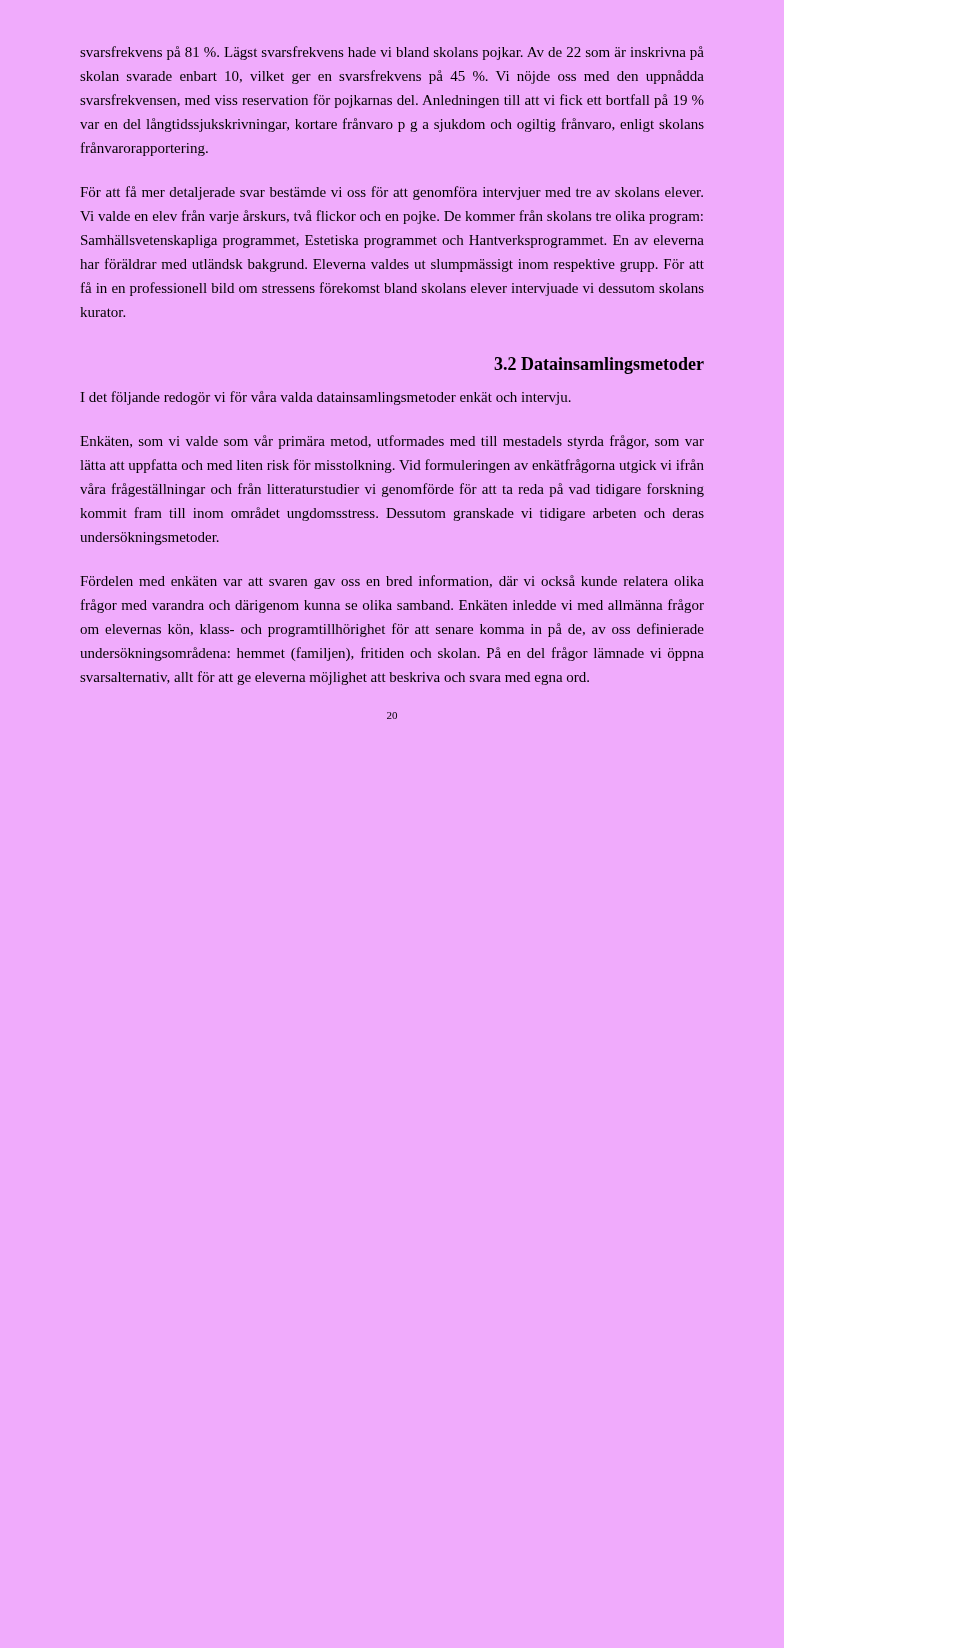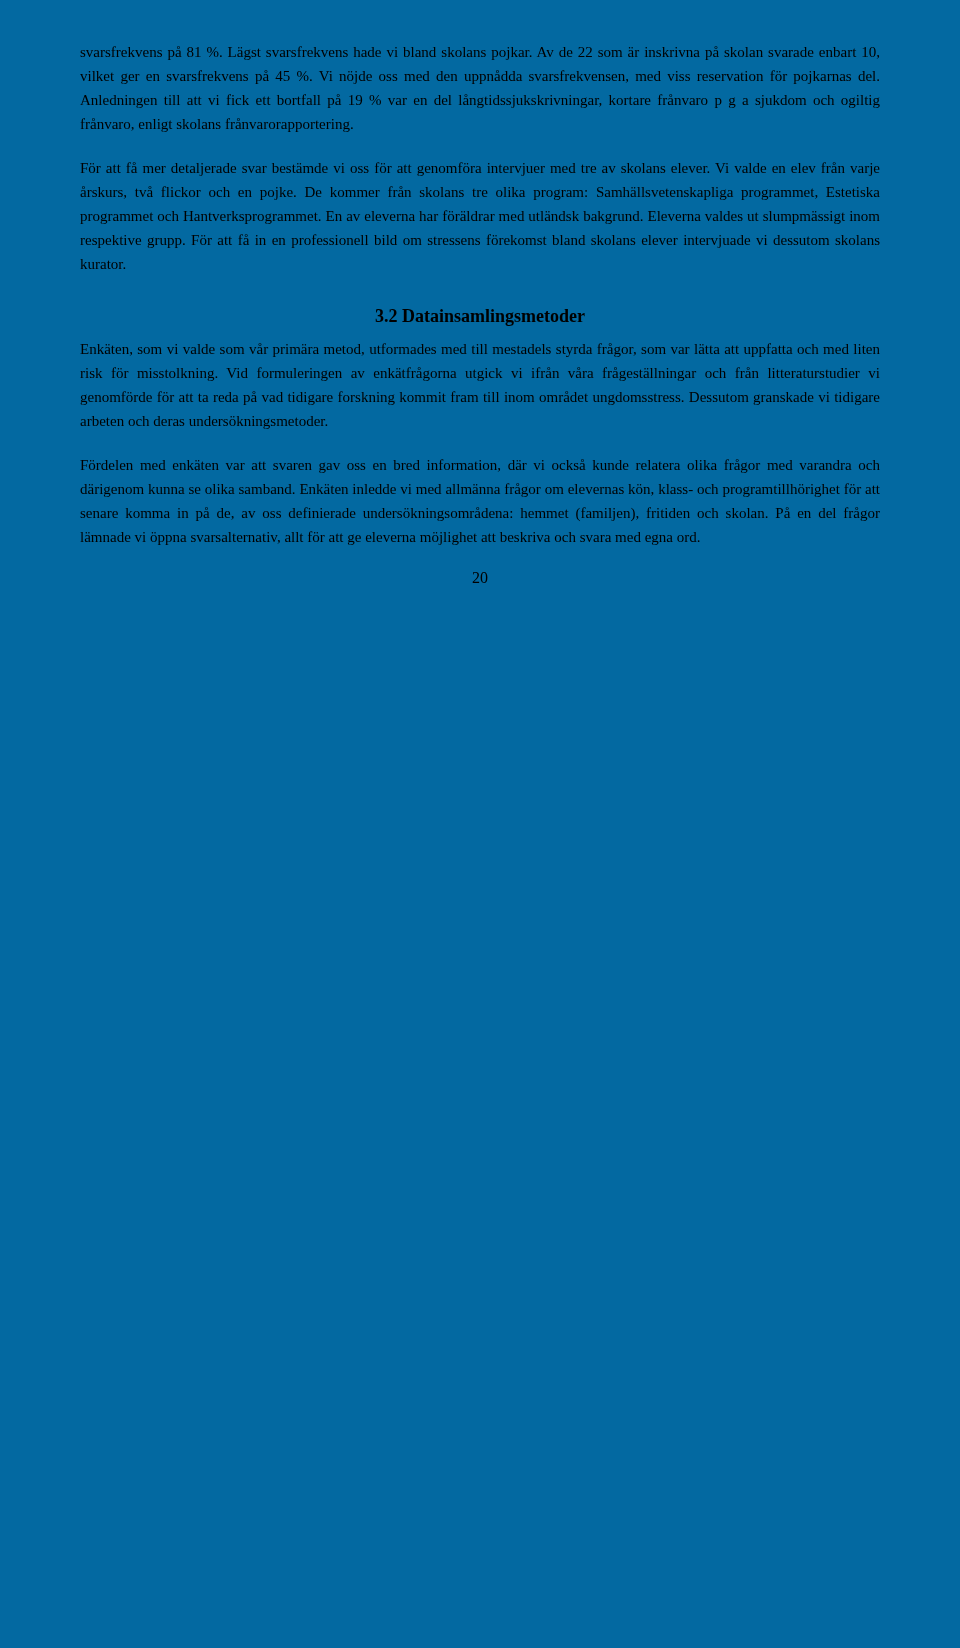--- a/index.html
+++ b/index.html
@@ -11,69 +11,70 @@
     body {
       background: #ffffff;
       font-family: "Times New Roman", Times, serif;
       font-size: 15px;
       color: #000000;
       width: 960px;
       min-height: 1648px;
     }
 
     .page {
-      width: 960px;
+      width: 784px;
       min-height: 1648px;
-      background: #0369a1;
+      background: #f0abfc;
       padding: 40px 80px 60px 80px;
       position: relative;
     }
 
     .text-block {
       text-align: justify;
       line-height: 1.6;
       margin-bottom: 16px;
     }
 
     .section-heading {
       font-size: 18px;
       font-weight: bold;
       margin-top: 30px;
       margin-bottom: 10px;
-      text-align: center;
+      text-align: right;
     }
 
     .sub-heading {
       font-size: 16px;
       font-weight: bold;
       margin-top: 20px;
       margin-bottom: 8px;
       text-align: left;
     }
 
     .page-number {
       text-align: center;
-      font-size: 16px;
+      font-size: 11px;
     }
 
     .paragraph-gap {
       margin-bottom: 20px;
     }
   </style>
 </head>
 <body>
 
 <div class="page">
 
   <p class="text-block paragraph-gap">svarsfrekvens på 81 %. Lägst svarsfrekvens hade vi bland skolans pojkar. Av de 22 som är inskrivna på skolan svarade enbart 10, vilket ger en svarsfrekvens på 45 %. Vi nöjde oss med den uppnådda svarsfrekvensen, med viss reservation för pojkarnas del. Anledningen till att vi fick ett bortfall på 19 % var en del långtidssjukskrivningar, kortare frånvaro p g a sjukdom och ogiltig frånvaro, enligt skolans frånvarorapportering.</p>
 
   <p class="text-block paragraph-gap">För att få mer detaljerade svar bestämde vi oss för att genomföra intervjuer med tre av skolans elever. Vi valde en elev från varje årskurs, två flickor och en pojke. De kommer från skolans tre olika program: Samhällsvetenskapliga programmet, Estetiska programmet och Hantverksprogrammet. En av eleverna har föräldrar med utländsk bakgrund. Eleverna valdes ut slumpmässigt inom respektive grupp. För att få in en professionell bild om stressens förekomst bland skolans elever intervjuade vi dessutom skolans kurator.</p>
 
   <h2 class="section-heading">3.2 Datainsamlingsmetoder</h2>
 
+  <p class="text-block paragraph-gap">I det följande redogör vi för våra valda datainsamlingsmetoder enkät och intervju.</p>
 
 
   <p class="text-block paragraph-gap">Enkäten, som vi valde som vår primära metod, utformades med till mestadels styrda frågor, som var lätta att uppfatta och med liten risk för misstolkning. Vid formuleringen av enkätfrågorna utgick vi ifrån våra frågeställningar och från litteraturstudier vi genomförde för att ta reda på vad tidigare forskning kommit fram till inom området ungdomsstress. Dessutom granskade vi tidigare arbeten och deras undersökningsmetoder.</p>
 
   <p class="text-block paragraph-gap">Fördelen med enkäten var att svaren gav oss en bred information, där vi också kunde relatera olika frågor med varandra och därigenom kunna se olika samband. Enkäten inledde vi med allmänna frågor om elevernas kön, klass- och programtillhörighet för att senare komma in på de, av oss definierade undersökningsområdena: hemmet (familjen), fritiden och skolan. På en del frågor lämnade vi öppna svarsalternativ, allt för att ge eleverna möjlighet att beskriva och svara med egna ord.</p>
 
 
   <div class="page-number">20</div>
 
 </div>

